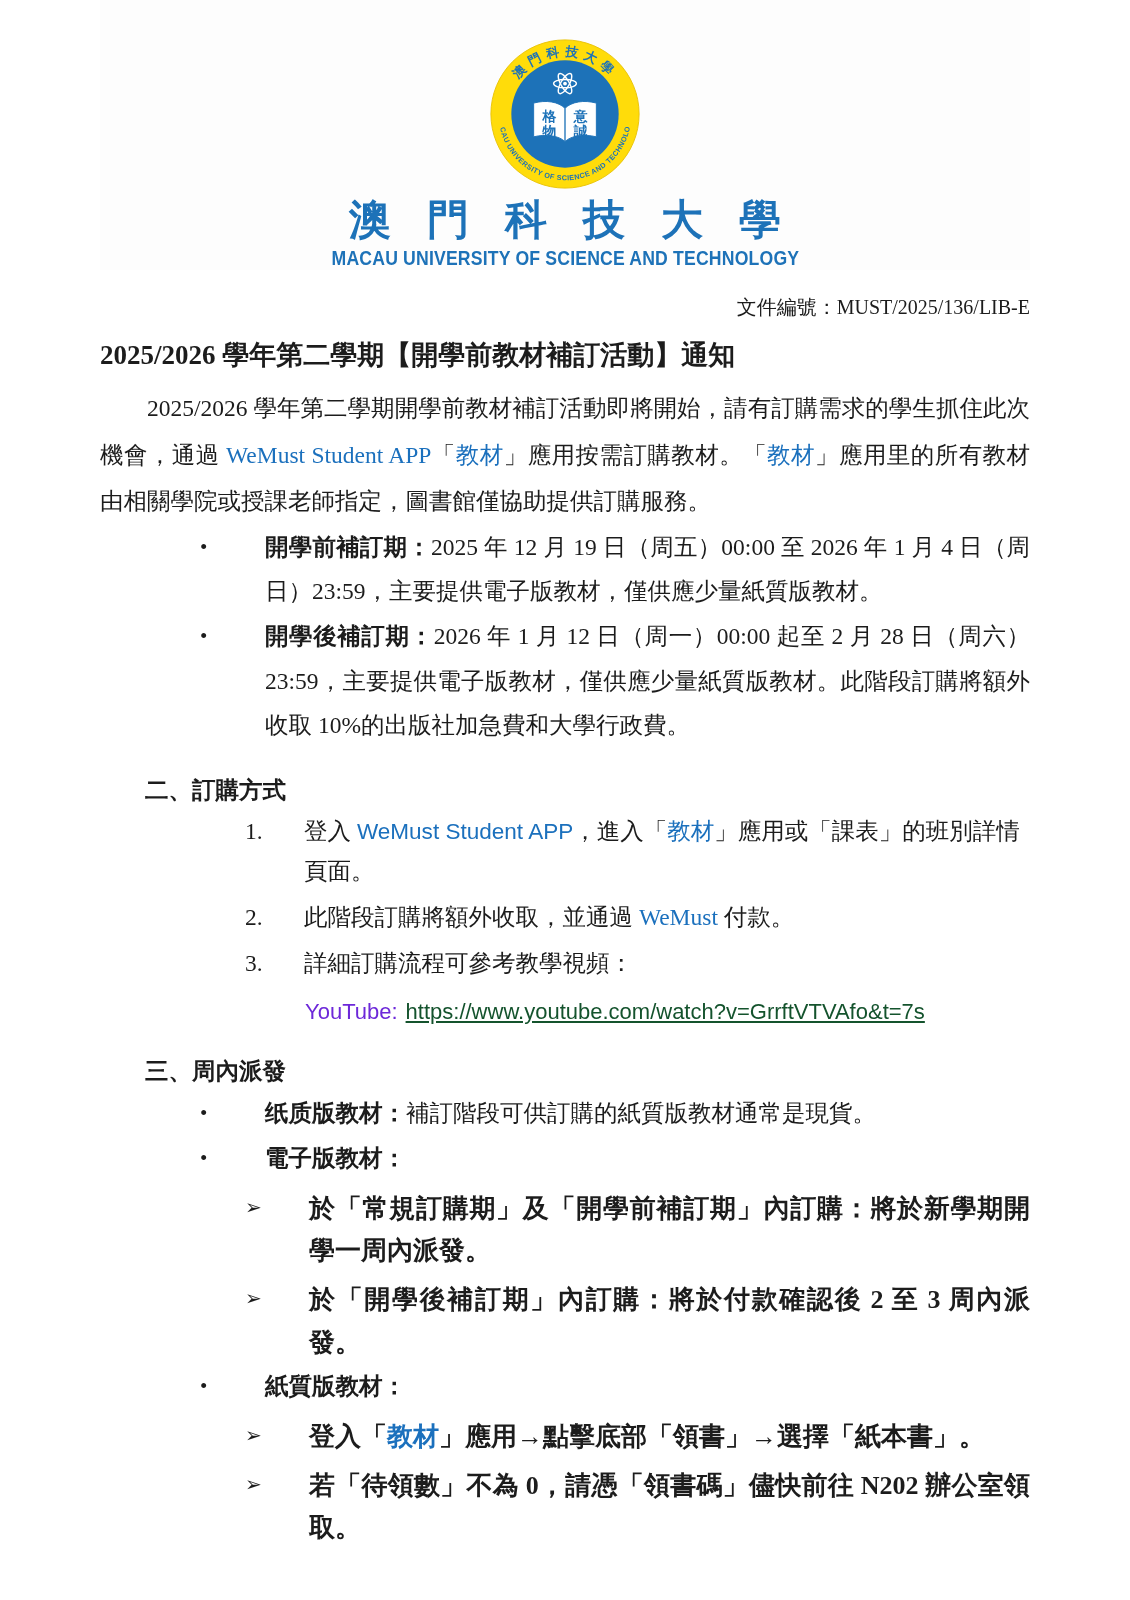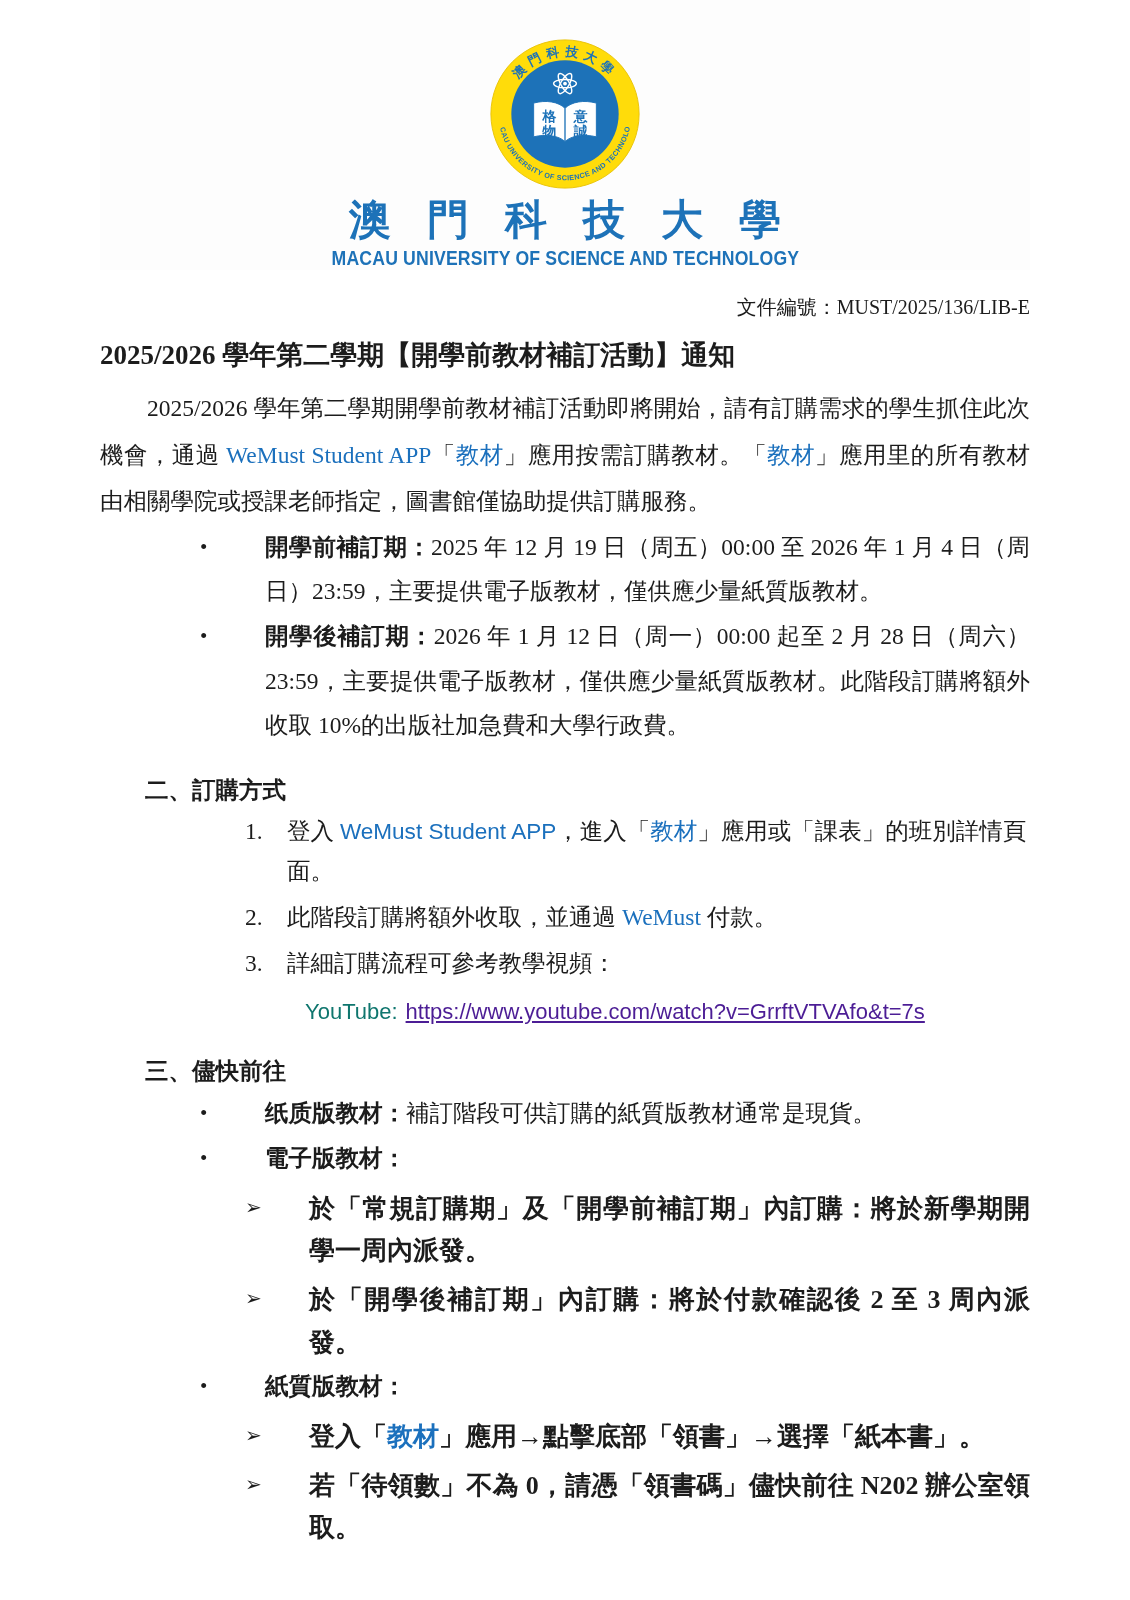--- a/index.html
+++ b/index.html
@@ -32,26 +32,26 @@
   }
   .sec-heading { font-weight:700; font-size:23.5px; margin:22px 0 4px 45px; }
   .sec-heading.tight { margin-top:26px; }
 
   .bullet-row { display:flex; margin-left:100px; }
   .bullet-mark { width:40px; flex:0 0 40px; font-size:21px; line-height:2.15; }
   .bullet-text { flex:1; font-size:23.5px; line-height:1.9; text-align:justify;margin-left:25px; }
 
   .num-row { display:flex; margin-left:145px; margin-top:6px; }
   .num-mark { width:42px; flex:0 0 42px; font-size:23.5px; line-height:1.7; }
-  .num-text { flex:1; font-size:23.5px; line-height:1.7; }
+  .num-text { flex:1; font-size:23.5px; line-height:1.7;margin-left:17px; }
 
   .link-row { margin-left:205px; margin-top:10px; font-size:22px; line-height:1.6;
               font-family:"Liberation Sans", sans-serif; }
-  .link-label { color:#0f766e; margin-right:8px; }
-  .url-link { color:#4c1d95; text-decoration:underline; cursor:pointer; }
+  .link-label { color:#6d28d9; margin-right:8px; }
+  .url-link { color:#14532d; text-decoration:underline; cursor:pointer; }
 
   .arrow-row { display:flex; margin-left:145px; margin-top:7px; }
   .arrow-mark { width:64px; flex:0 0 64px; font-size:20px; line-height:1.95;
                 font-family:"DejaVu Sans", sans-serif; }
   .arrow-text { flex:1; font-size:26px; line-height:1.62; text-align:justify;font-weight:bold; }
 
   
   .sg-normal {}
   .sg-bold { font-weight:700; }
   .sg-blue { color:#1b70bd; }
@@ -127,21 +127,21 @@
     <span class="num-text"><span class="sg-normal">此階段訂購將額外收取，並通過 </span><span class="sg-blue">WeMust</span><span class="sg-normal"> 付款。</span></span>
   </div>
   <div class="num-row">
     <span class="num-mark">3.</span>
     <span class="num-text"><span class="sg-normal">詳細訂購流程可參考教學視頻：</span></span>
   </div>
   <div class="link-row">
     <span class="link-label">YouTube:</span><a class="url-link">https://www.youtube.com/watch?v=GrrftVTVAfo&amp;t=7s</a>
   </div>
 
-  <div class="sec-heading tight">三、儘快前往</div>
+  <div class="sec-heading tight">三、周內派發</div>
   <div class="bullet-row">
     <span class="bullet-mark">•</span>
     <span class="bullet-text"><span class="sg-bold">纸质版教材：</span><span class="sg-normal">補訂階段可供訂購的紙質版教材通常是現貨。</span></span>
   </div>
   <div class="bullet-row">
     <span class="bullet-mark">•</span>
     <span class="bullet-text"><span class="sg-bold">電子版教材：</span></span>
   </div>
   <div class="arrow-row">
     <span class="arrow-mark">➢</span>

